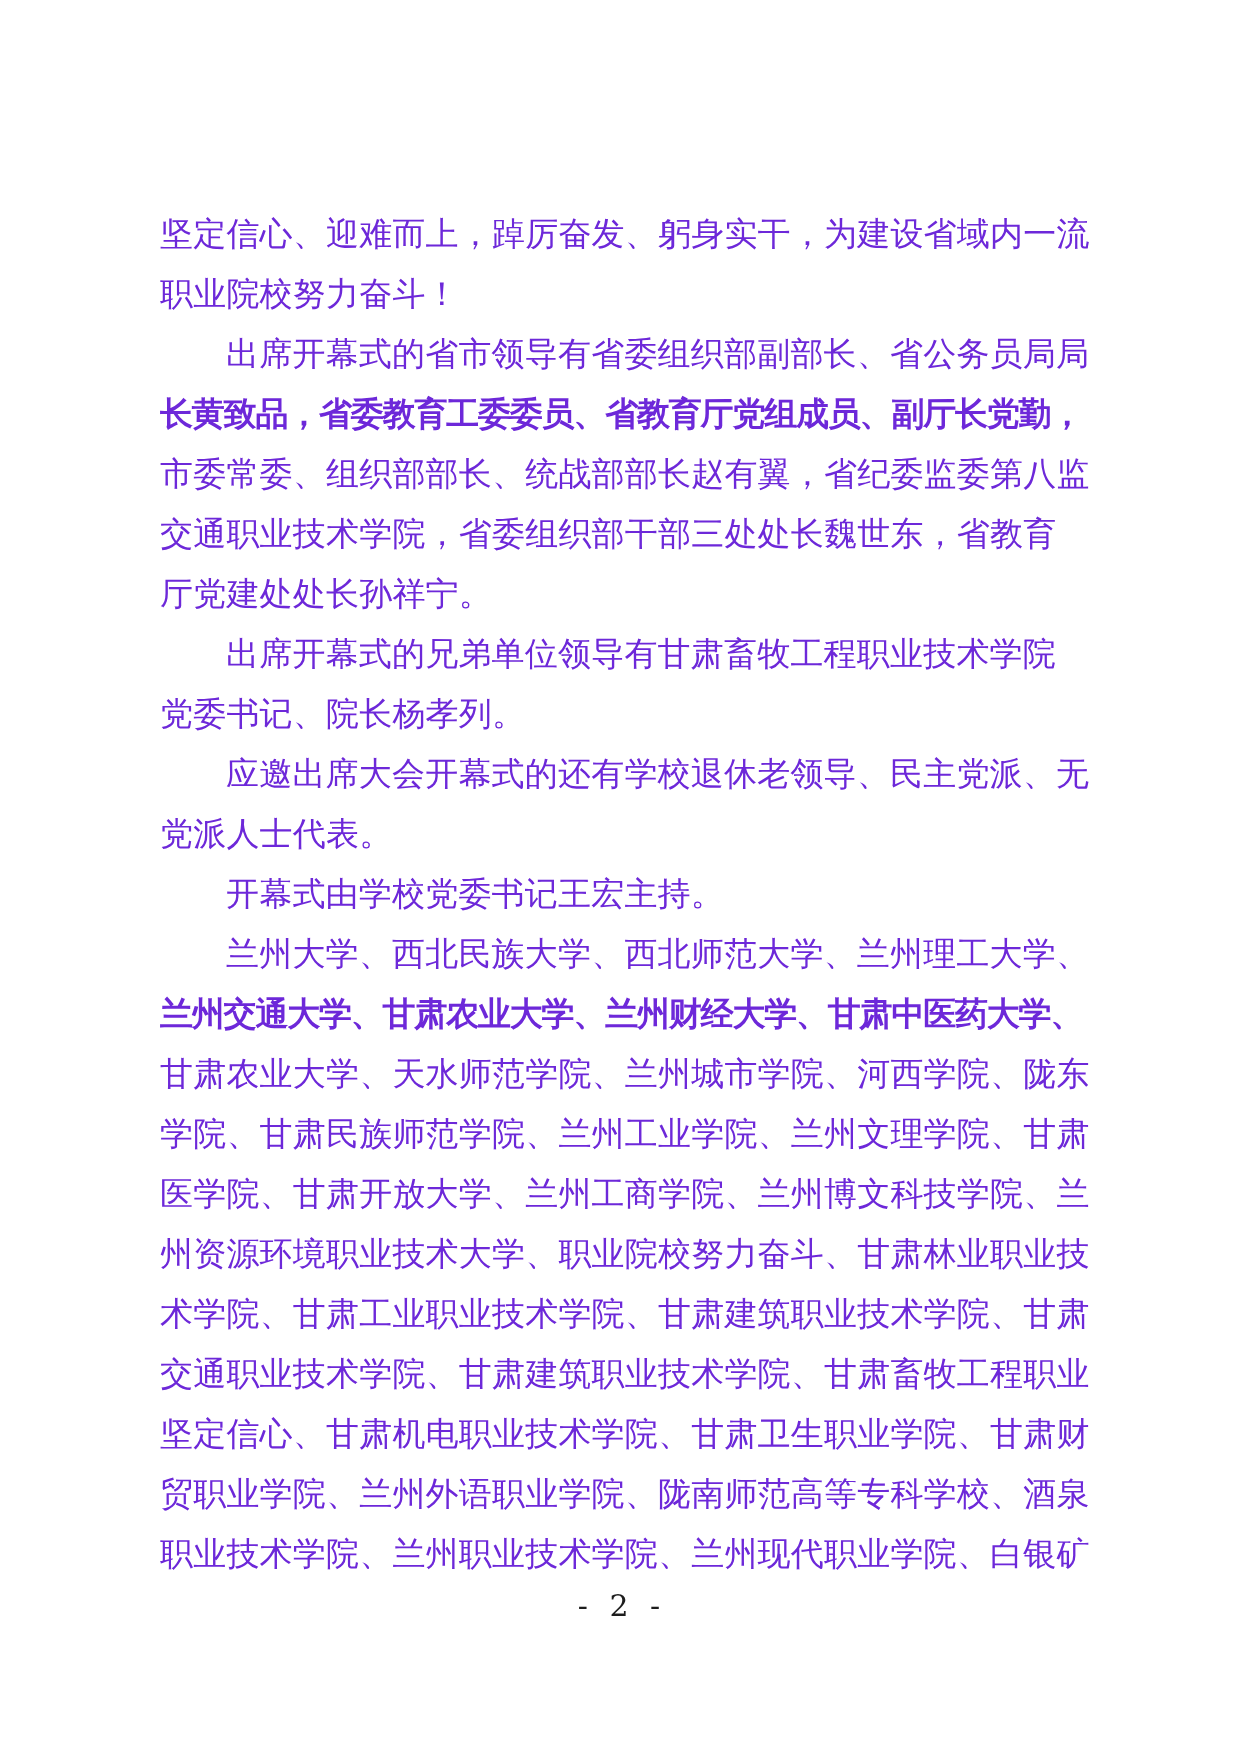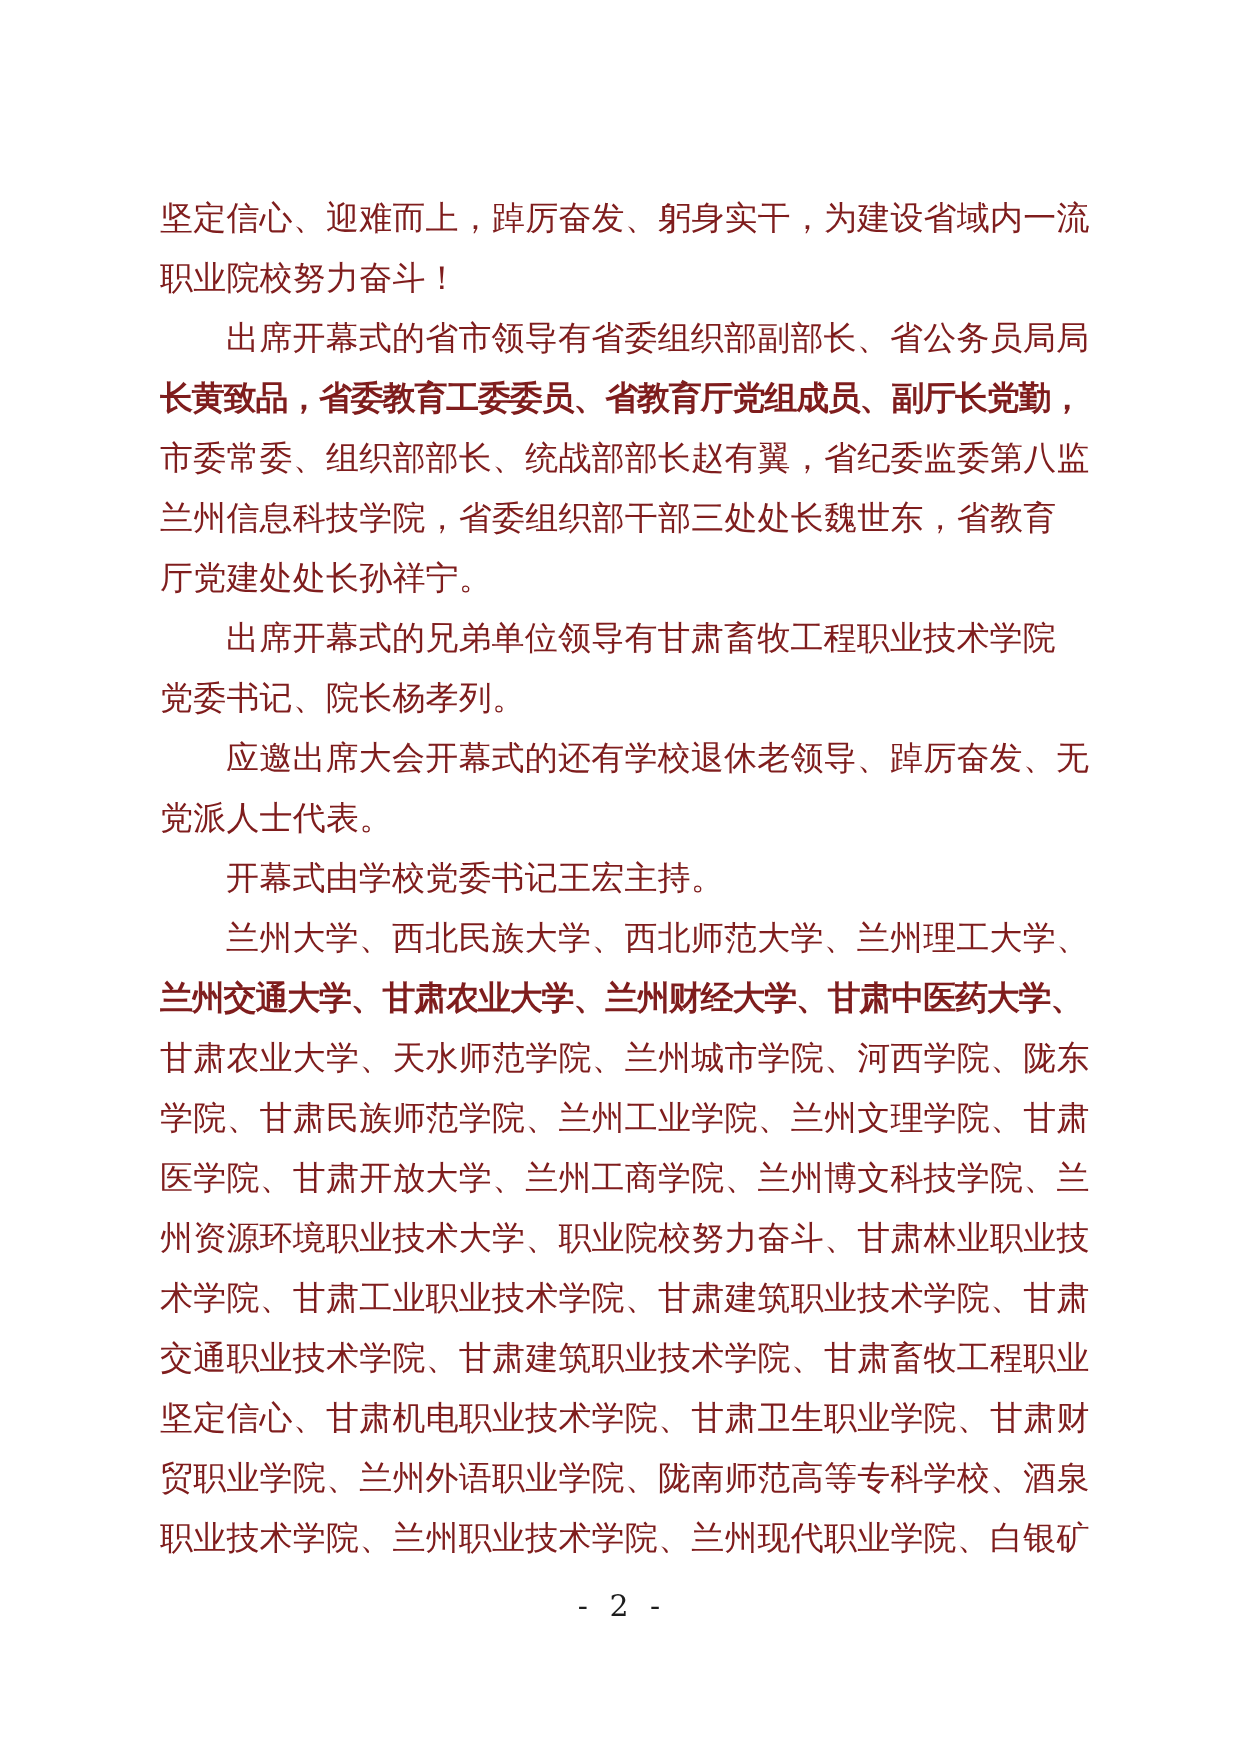--- a/index.html
+++ b/index.html
@@ -11,25 +11,25 @@
     position: relative;
     width: 1240px;
     height: 1754px;
     background: #ffffff;
     overflow: hidden;
     font-family: "Liberation Serif", "DejaVu Serif", serif;
   }
   .body-text {
     position: absolute;
     left: 160px;
-    top: 188px;
+    top: 204px;
     width: 946px;
     font-size: 33px;
     line-height: 60px;
-    color: #7f1d1d;
+    color: #6d28d9;
     font-weight: 400;
   }
   .line {
     height: 60px;
     white-space: nowrap;
     letter-spacing: 0.2px;
   }
   .line.indent {
     padding-left: 66px;
   }
@@ -53,25 +53,25 @@
 </head>
 <body>
 
 <div class="page">
   <div class="body-text" id="body-text">
       <div class="line">坚定信心、迎难而上，踔厉奋发、躬身实干，为建设省域内一流</div>
       <div class="line">职业院校努力奋斗！</div>
       <div class="line indent">出席开幕式的省市领导有省委组织部副部长、省公务员局局</div>
       <div class="line tight">长黄致品，省委教育工委委员、省教育厅党组成员、副厅长党勤，</div>
       <div class="line">市委常委、组织部部长、统战部部长赵有翼，省纪委监委第八监</div>
-      <div class="line">兰州信息科技学院，省委组织部干部三处处长魏世东，省教育</div>
+      <div class="line">交通职业技术学院，省委组织部干部三处处长魏世东，省教育</div>
       <div class="line">厅党建处处长孙祥宁。</div>
       <div class="line indent">出席开幕式的兄弟单位领导有甘肃畜牧工程职业技术学院</div>
       <div class="line">党委书记、院长杨孝列。</div>
-      <div class="line indent">应邀出席大会开幕式的还有学校退休老领导、踔厉奋发、无</div>
+      <div class="line indent">应邀出席大会开幕式的还有学校退休老领导、民主党派、无</div>
       <div class="line">党派人士代表。</div>
       <div class="line indent">开幕式由学校党委书记王宏主持。</div>
       <div class="line indent">兰州大学、西北民族大学、西北师范大学、兰州理工大学、</div>
       <div class="line tight">兰州交通大学、甘肃农业大学、兰州财经大学、甘肃中医药大学、</div>
       <div class="line">甘肃农业大学、天水师范学院、兰州城市学院、河西学院、陇东</div>
       <div class="line">学院、甘肃民族师范学院、兰州工业学院、兰州文理学院、甘肃</div>
       <div class="line">医学院、甘肃开放大学、兰州工商学院、兰州博文科技学院、兰</div>
       <div class="line">州资源环境职业技术大学、职业院校努力奋斗、甘肃林业职业技</div>
       <div class="line">术学院、甘肃工业职业技术学院、甘肃建筑职业技术学院、甘肃</div>
       <div class="line">交通职业技术学院、甘肃建筑职业技术学院、甘肃畜牧工程职业</div>

